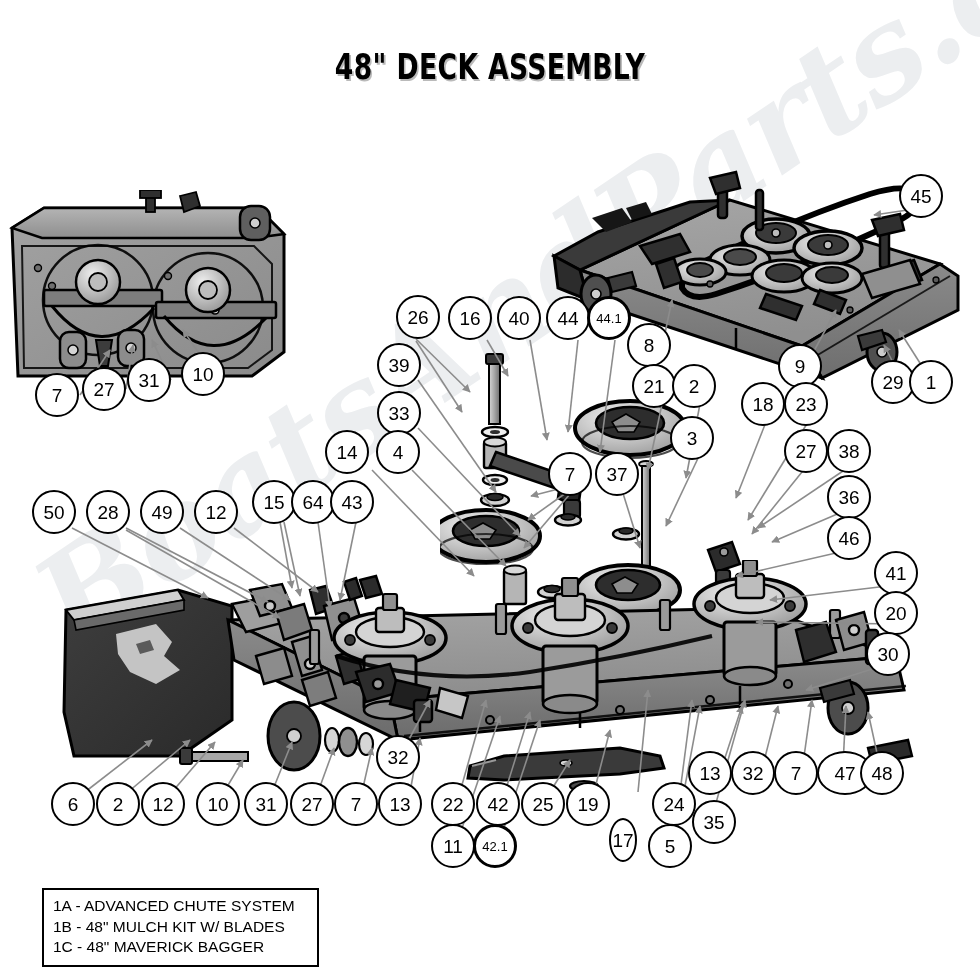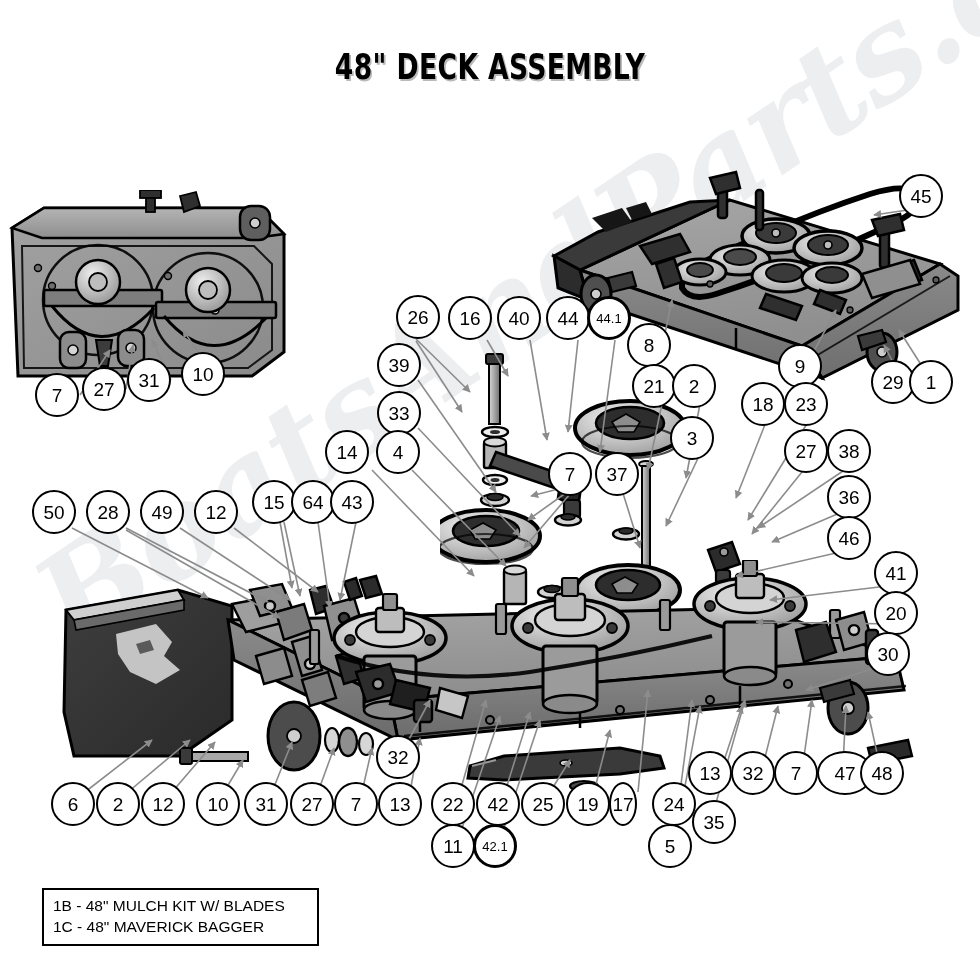--- a/index.html
+++ b/index.html
@@ -672,31 +672,32 @@
       <div class="callout" style="left: 141px; top: 782px; width: 44px; height: 44px;">12</div>
       <div class="callout" style="left: 196px; top: 782px; width: 44px; height: 44px;">10</div>
       <div class="callout" style="left: 244px; top: 782px; width: 44px; height: 44px;">31</div>
       <div class="callout" style="left: 290px; top: 782px; width: 44px; height: 44px;">27</div>
       <div class="callout" style="left: 334px; top: 782px; width: 44px; height: 44px;">7</div>
       <div class="callout" style="left: 378px; top: 782px; width: 44px; height: 44px;">13</div>
       <div class="callout" style="left: 431px; top: 782px; width: 44px; height: 44px; text-align: center;">22</div>
       <div class="callout" style="left: 476px; top: 782px; width: 44px; height: 44px;">42</div>
       <div class="callout" style="left: 521px; top: 782px; width: 44px; height: 44px;">25</div>
       <div class="callout" style="left: 566px; top: 782px; width: 44px; height: 44px;">19</div>
-      <div class="callout" style="left: 609px; top: 782px; width: 28px; height: 44px;">17</div>
+      <div class="callout" style="left: 609px; top: 818px; width: 28px; height: 44px;">17</div>
       <div class="callout" style="left: 652px; top: 782px; width: 44px; height: 44px;">24</div>
       <div class="callout" style="left: 431px; top: 824px; width: 44px; height: 44px;">11</div>
       <div class="callout wide" style="left: 473px; top: 824px; width: 44px; height: 44px;">42.1</div>
       <div class="callout" style="left: 648px; top: 824px; width: 44px; height: 44px;">5</div>
       <div class="callout" style="left: 692px; top: 800px; width: 44px; height: 44px;">35</div>
       <div class="callout" style="left: 688px; top: 751px; width: 44px; height: 44px;">13</div>
       <div class="callout" style="left: 731px; top: 751px; width: 44px; height: 44px;">32</div>
       <div class="callout" style="left: 774px; top: 751px; width: 44px; height: 44px;">7</div>
       <div class="callout" style="left: 817px; top: 751px; width: 56px; height: 44px; text-align: center;">47</div>
       <div class="callout" style="left: 860px; top: 751px; width: 44px; height: 44px;">48</div>
     </div>
 
   <div id="legend-box">
+    <div class="legend-line">1A - ADVANCED CHUTE SYSTEM</div>
     <div class="legend-line">1B - 48" MULCH KIT W/ BLADES</div>
     <div class="legend-line">1C - 48" MAVERICK BAGGER</div>
   </div>
 
 </div>
 
 </body></html>

